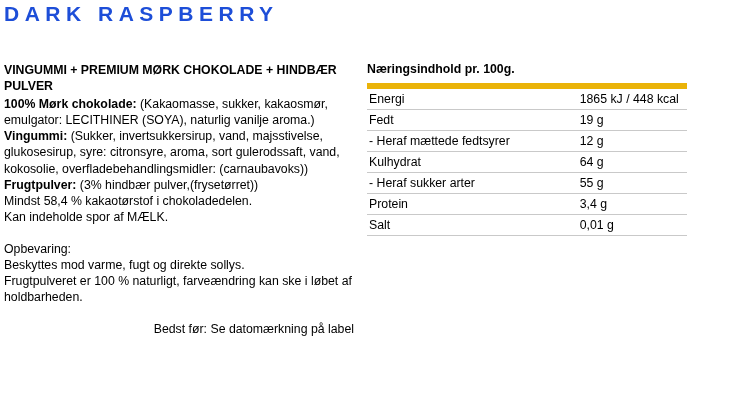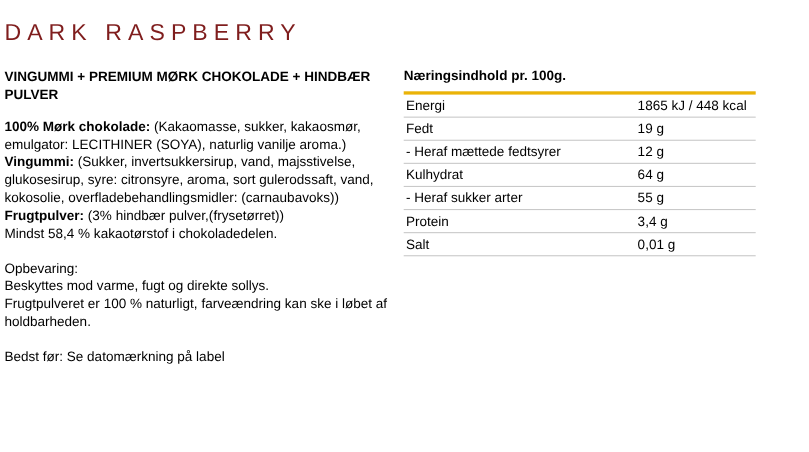--- a/index.html
+++ b/index.html
@@ -16,50 +16,51 @@
     overflow: hidden;
   }
   .page {
     position: relative;
     width: 735px;
     height: 411px;
   }
   .title {
     position: absolute;
     left: 4px;
-    top: 18px;
+    top: 2px;
     font-size: 21px;
-    font-weight: normal;
+    font-weight: bold;
     letter-spacing: 5.5px;
-    color: #7f1d1d;
+    color: #1d4ed8;
     white-space: nowrap;
   }
   .left-col {
     position: absolute;
     left: 4px;
     top: 62px;
     width: 350px;
     font-size: 12.3px;
     line-height: 16.1px;
   }
   .ingred-heading {
     font-weight: bold;
-    margin-bottom: 13px;
+    margin-bottom: 2px;
   }
   .ingred-body {
     margin: 0;
   }
   .block-gap {
     height: 16px;
   }
   .storage-heading {
     font-weight: normal;
   }
   .bestbefore {
     margin-top: 16px;
+    text-align: right;
   }
   
   .right-col {
     position: absolute;
     left: 367px;
     top: 62px;
     width: 340px;
     font-size: 12.3px;
   }
   .nutri-title {
@@ -70,21 +71,21 @@
     border-collapse: collapse;
     width: 320px;
     font-size: 12.3px;
   }
   table.nutri td {
     padding: 3px 0 3px 0;
     border-bottom: 1px solid #c9c9c9;
     vertical-align: top;
   }
   table.nutri tr:first-child td {
-    border-top: 3px solid #eab308;
+    border-top: 6px solid #eab308;
   }
   table.nutri td.label {
     width: 212px;
     padding-left: 2px;
   }
   table.nutri td.value {
     width: 108px;
   }
 </style>
 </head>
@@ -95,20 +96,21 @@
   <div class="title">DARK RASPBERRY</div>
 
   <div class="left-col">
 
     <div class="ingred-heading">VINGUMMI +  PREMIUM MØRK CHOKOLADE + HINDBÆR  PULVER</div>
 
     <div class="ingred-body">
       <span style="font-weight:bold">100% Mørk chokolade:</span><span> (Kakaomasse, sukker, kakaosmør, emulgator: LECITHINER (SOYA), naturlig vanilje aroma.) </span><span style="font-weight:bold">Vingummi:</span><span> (Sukker, invertsukkersirup, vand, majsstivelse, glukosesirup, syre: citronsyre, aroma, sort gulerodssaft, vand, kokosolie, overfladebehandlingsmidler: (carnaubavoks))</span>
       <div><span style="font-weight:bold">Frugtpulver:</span><span> (3% hindbær pulver,(frysetørret))</span></div>
       <div>Mindst 58,4 % kakaotørstof i chokoladedelen.</div>
+      <div>Kan indeholde spor af MÆLK.</div>
     </div>
 
     <div class="block-gap"></div>
 
     <div class="storage-heading">Opbevaring:</div>
     <div>Beskyttes mod varme, fugt og direkte sollys.</div>
     <div>Frugtpulveret er 100 % naturligt, farveændring kan ske i løbet af holdbarheden.</div>
 
     <div class="bestbefore">Bedst før: Se datomærkning på label</div>
   </div>

